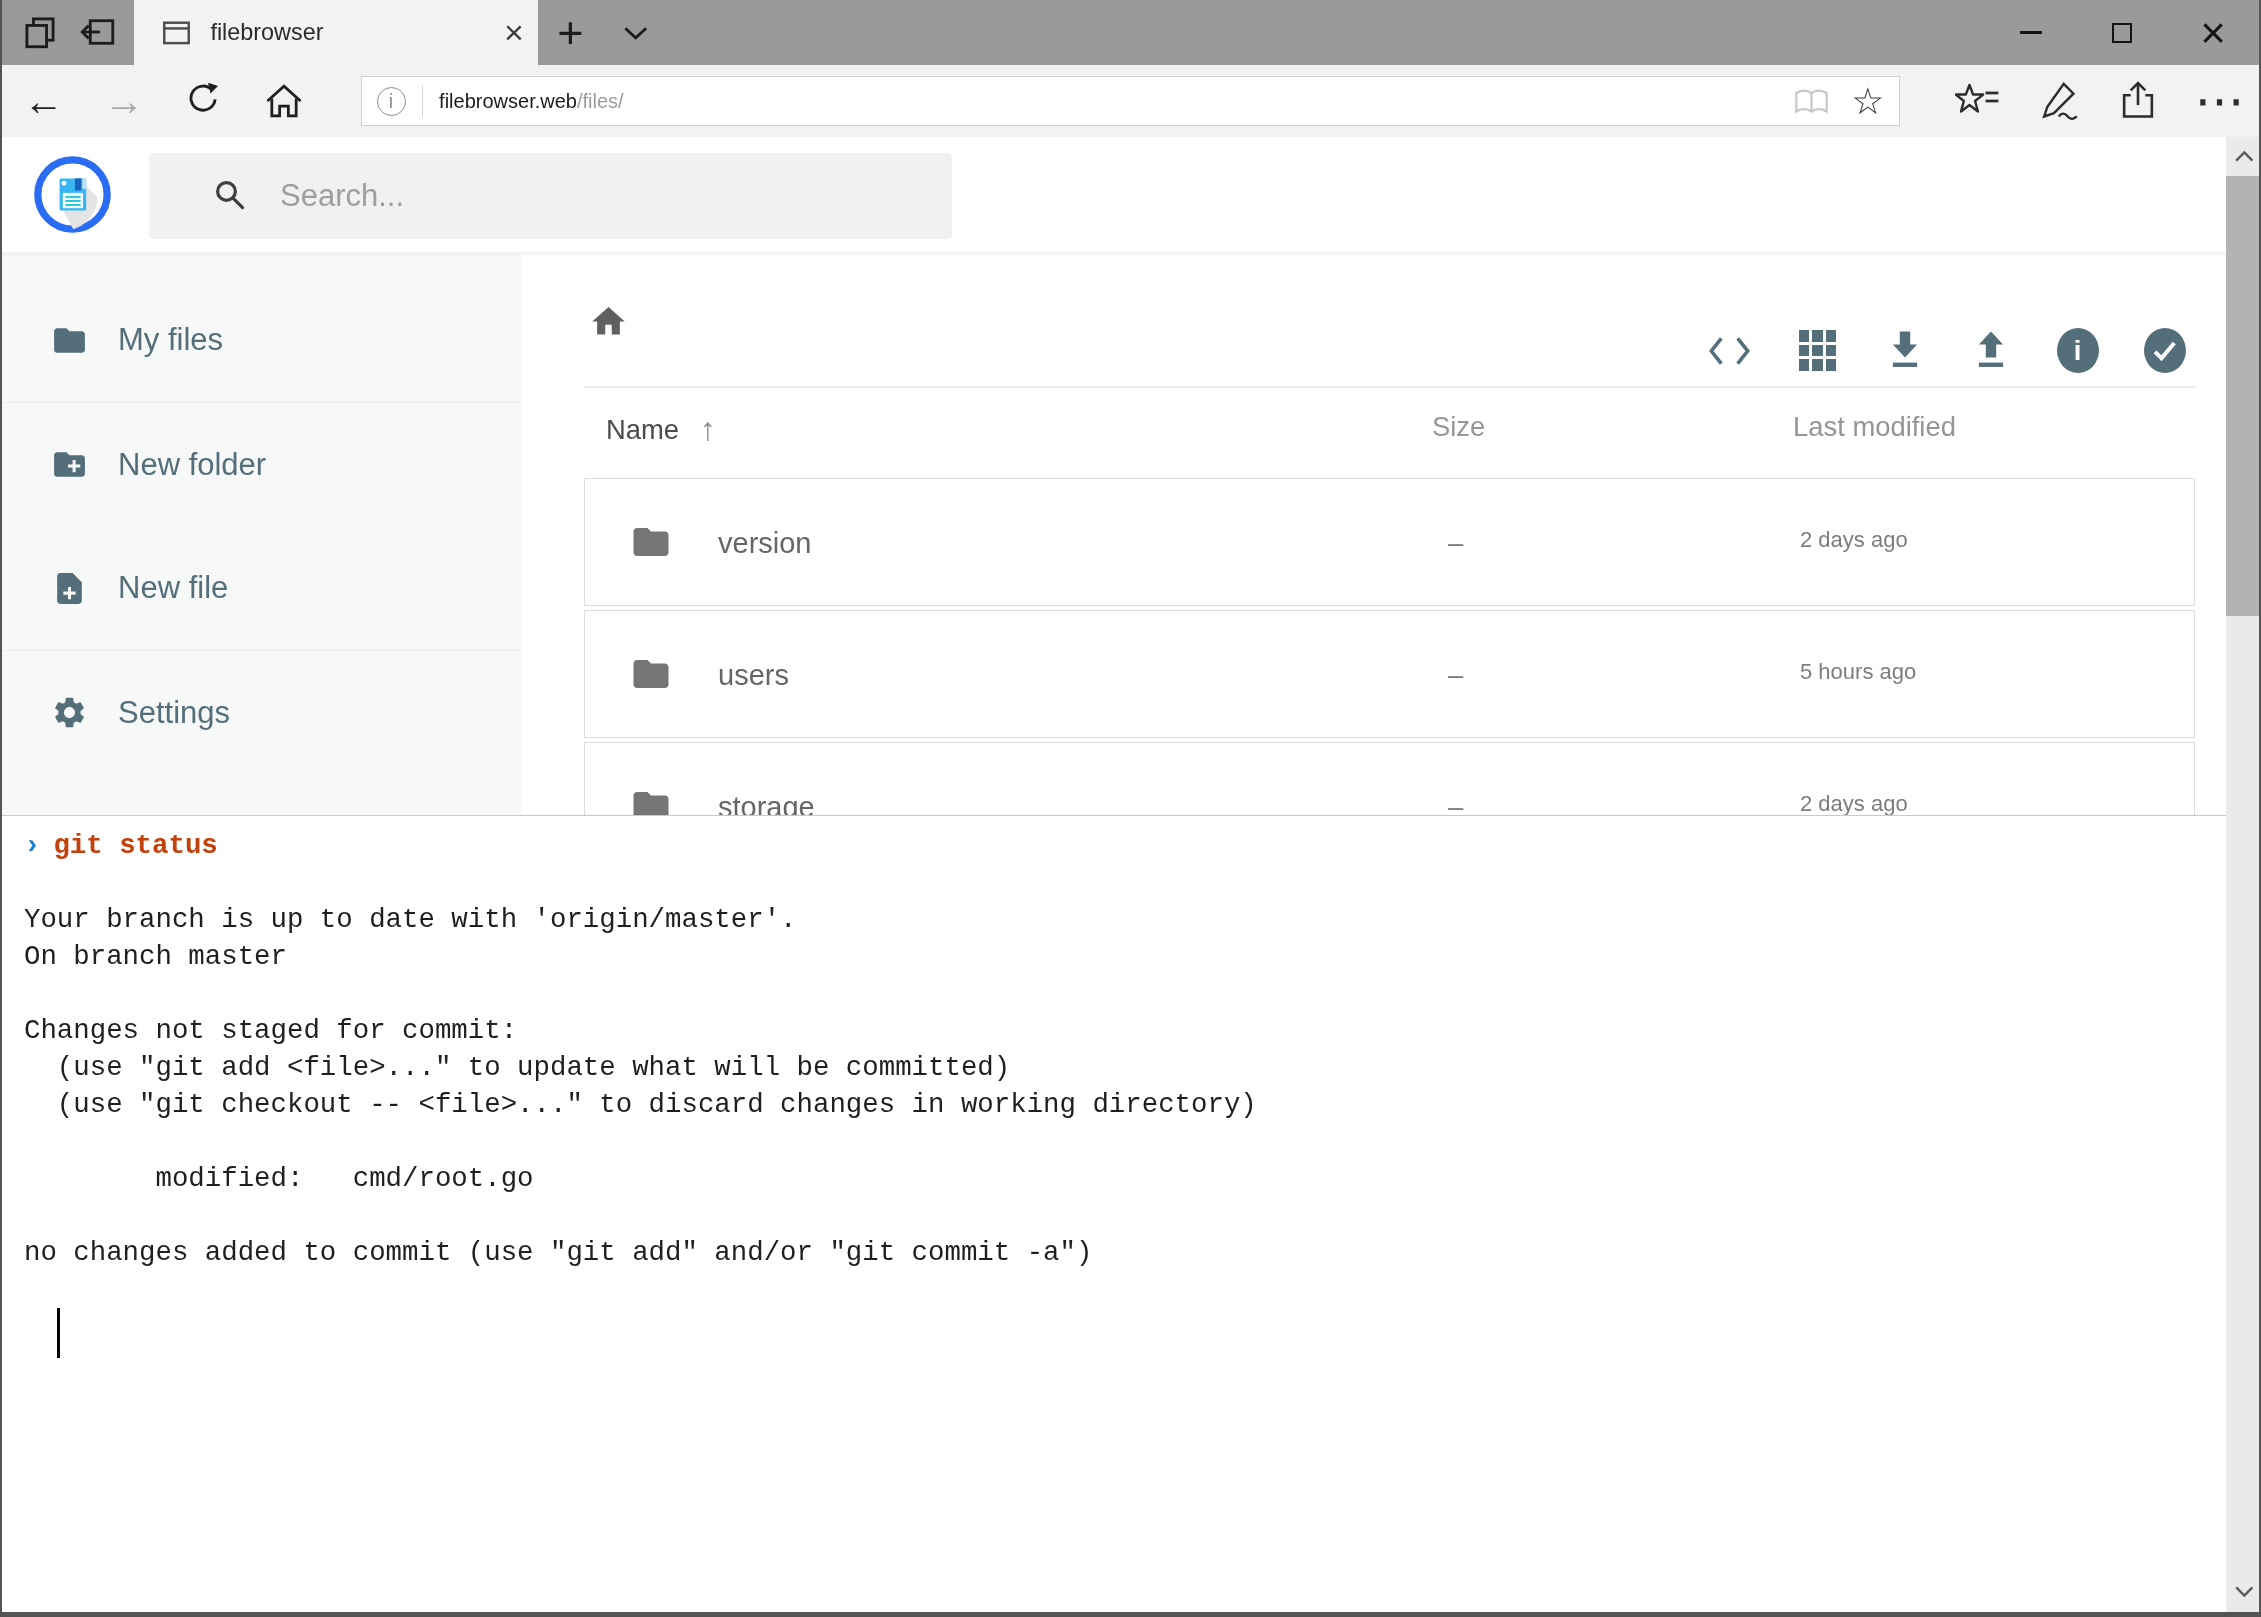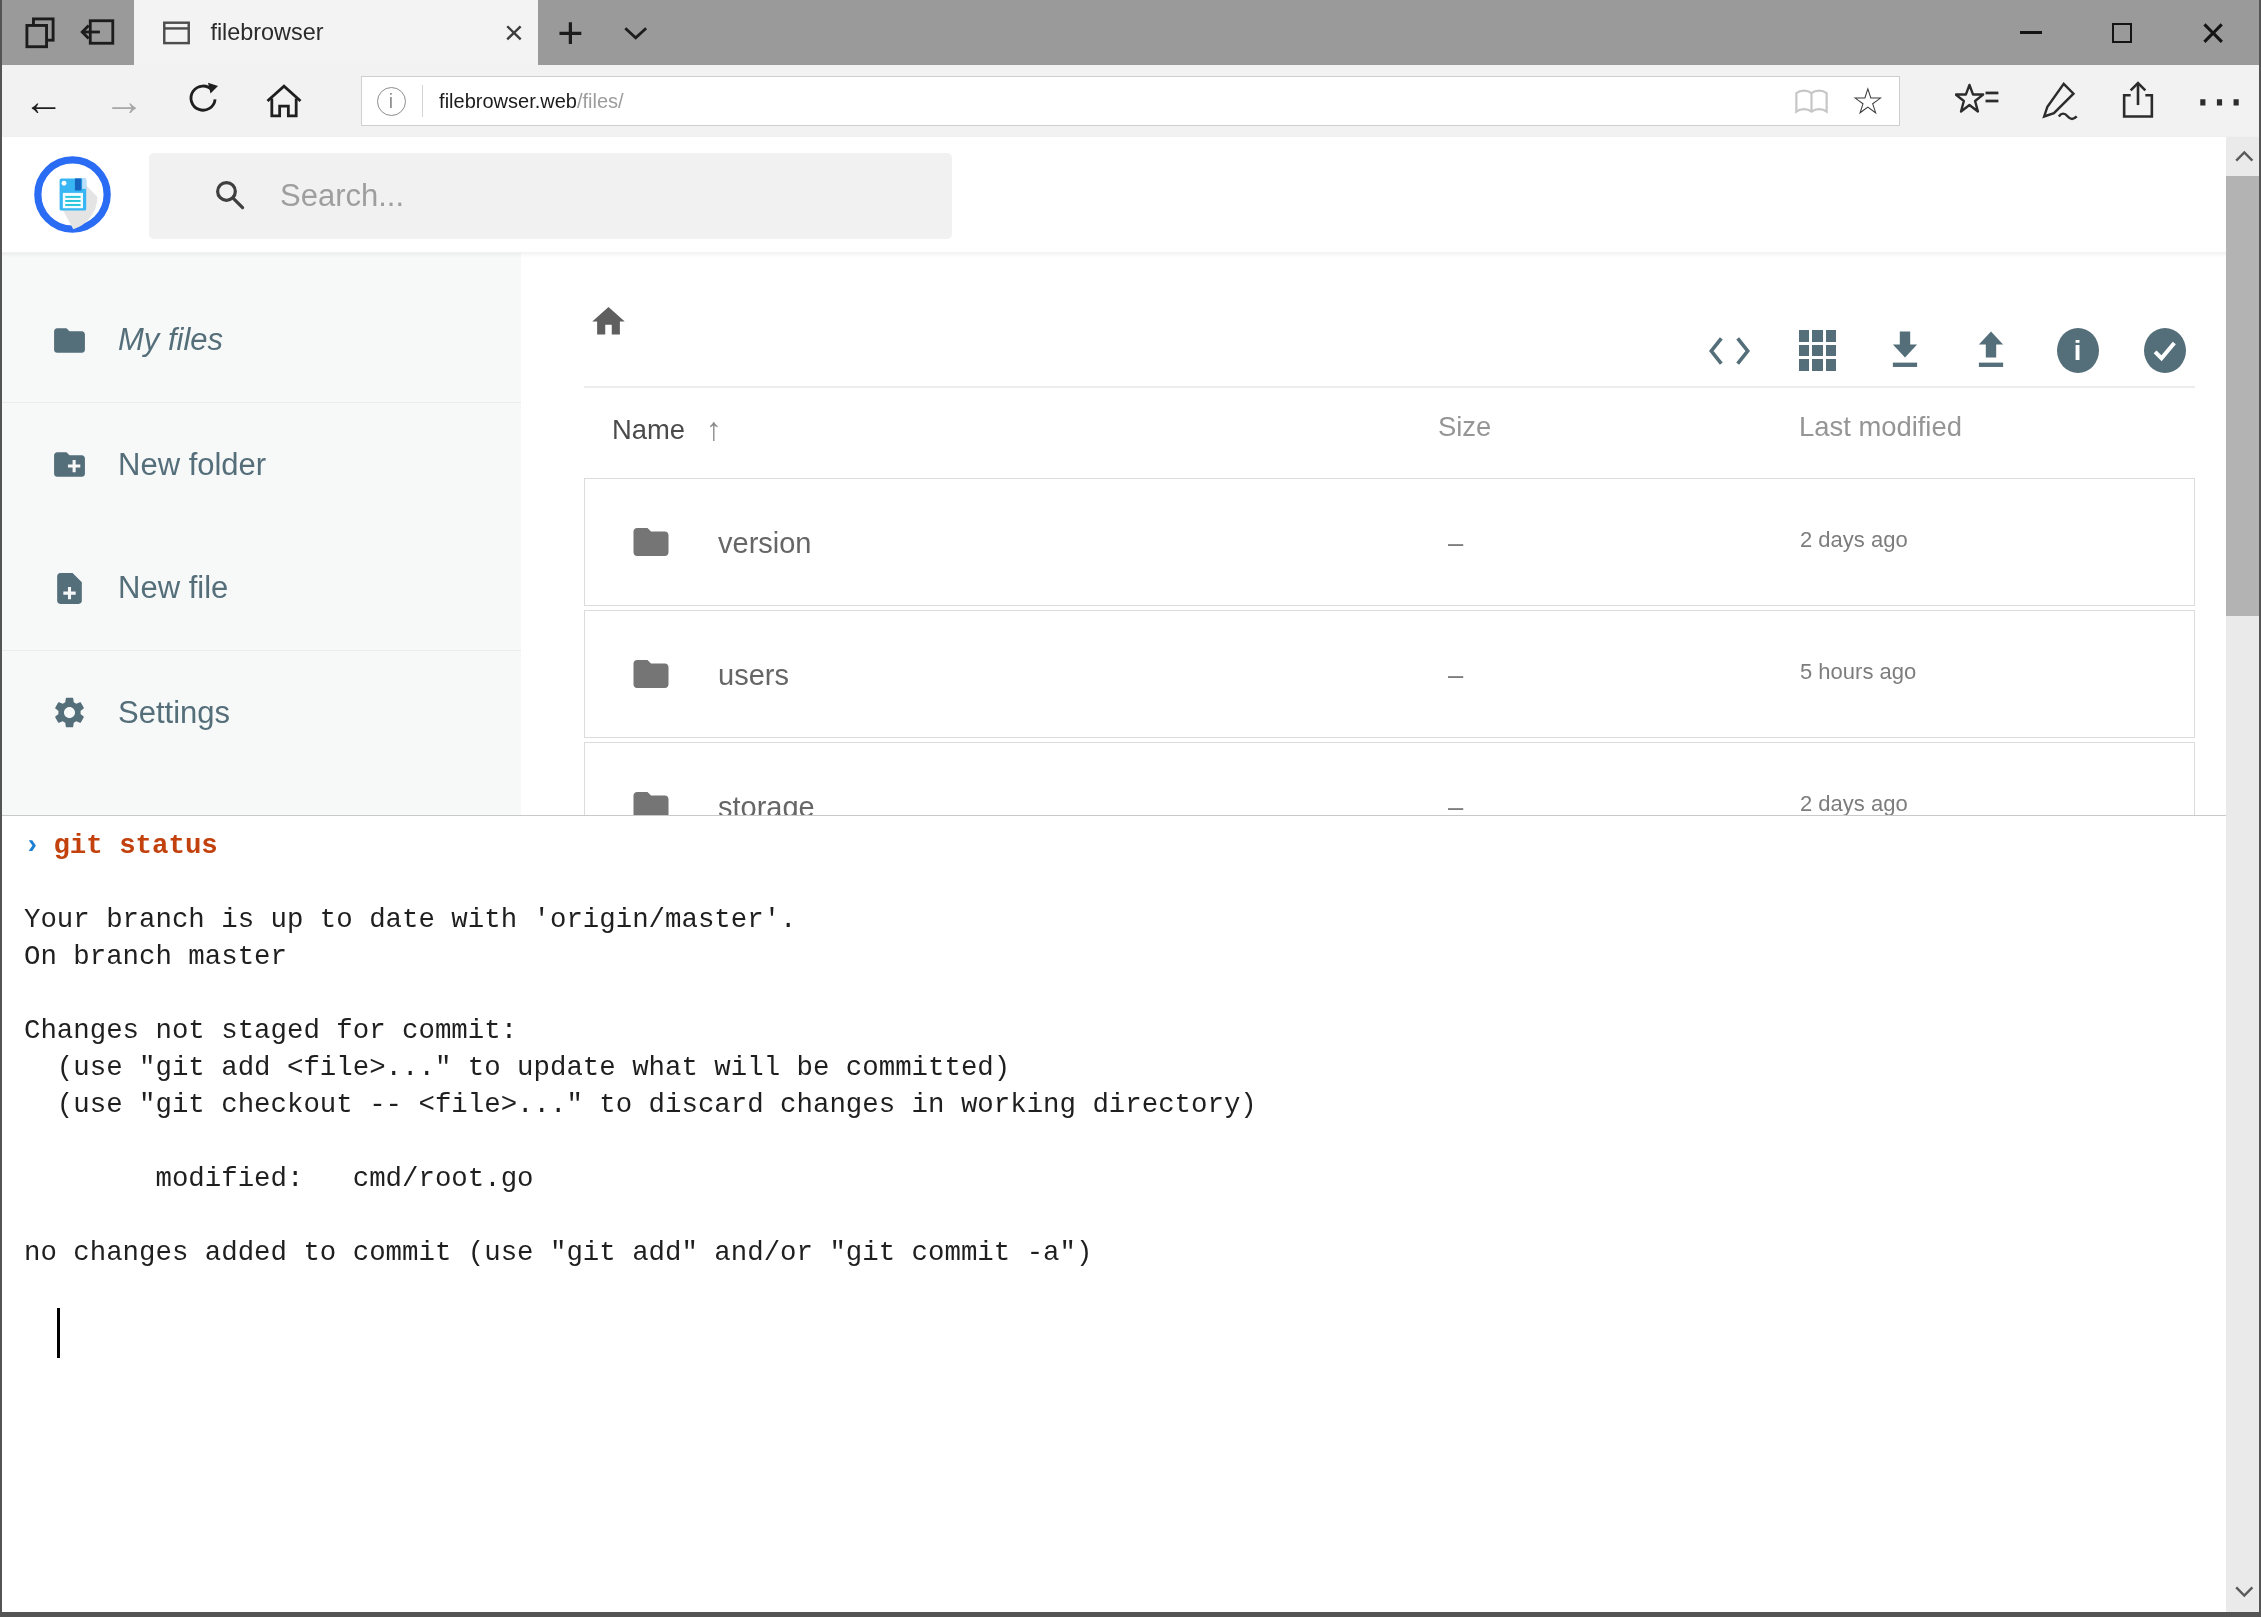--- a/index.html
+++ b/index.html
@@ -55,30 +55,30 @@
   #icon-code { left:1707px; } #icon-grid { left:1795px; } #icon-download { left:1882px; }
   #icon-upload { left:1968px; } #icon-info { left:2055px; } #icon-check { left:2142px; }
   .slate-circle { width:42px; height:45px; border-radius:50%; background:#546e7a; display:flex; align-items:center; justify-content:center; }
   #icon-info .slate-circle { color:#fff; font-size:27.4px; font-weight:bold; }
   #grid-shape { display:grid; grid-template-columns:repeat(3,10.5px); grid-template-rows:repeat(3,11.3px); gap:3.2px; }
   #grid-shape div { background:#546e7a; }
 
   
   #sidebar { position:absolute; left:0; top:253px; width:521px; height:1364px; background:#f7f8f8; z-index:10; }
   .side-item { height:124px; display:flex; align-items:center; padding-left:51px; gap:30px; }
-  .side-item:first-child { margin-top:25px;font-style:italic; }
+  .side-item:first-child { margin-top:25px; }
   .side-item.bordered { border-top:1.6px solid #ececec; }
   .side-item svg { flex:none; }
   .side-label { font-size:31px; color:#546e7a; }
 
   
   #content { position:absolute; left:521px; top:253px; width:1701px; height:1364px; background:#fff; z-index:10; }
   #home-crumb { position:absolute; left:68px; top:49px; }
   #content-divider { position:absolute; left:63px; top:133px; width:1611px; height:1.6px; background:#ececec; }
-  #header-row { position:absolute; left:63px; top:158px; width:1611px; height:40px;text-decoration:underline; }
+  #header-row { position:absolute; left:57px; top:158px; width:1611px; height:40px;text-decoration:underline; }
   #col-name { position:absolute; left:28px; font-size:27.4px; color:#4b4b4b; display:flex; align-items:center; }
   #sort-arrow { margin-left:21px; font-size:32px; color:#8a8a8a; }
   #col-size { position:absolute; left:854px; font-size:27.4px; color:#959595; }
   #col-modified { position:absolute; left:1215px; font-size:27.4px; color:#959595; }
   #rows { position:absolute; left:63px; top:225px; width:1611px; }
   .file-row { position:relative; height:128px; background:#fff; border:1.6px solid #dcdcdc; margin-bottom:4px;text-align:right; }
   .row-folder { position:absolute; left:45px; top:42px; }
   .row-name { position:absolute; left:133px; top:48px; font-size:29px; color:#666; }
   .row-size { position:absolute; left:863px; top:48px; font-size:27.4px; color:#7d7d7d; }
   .row-date { position:absolute; left:1215px; top:48px; font-size:22px; color:#7d7d7d; }

